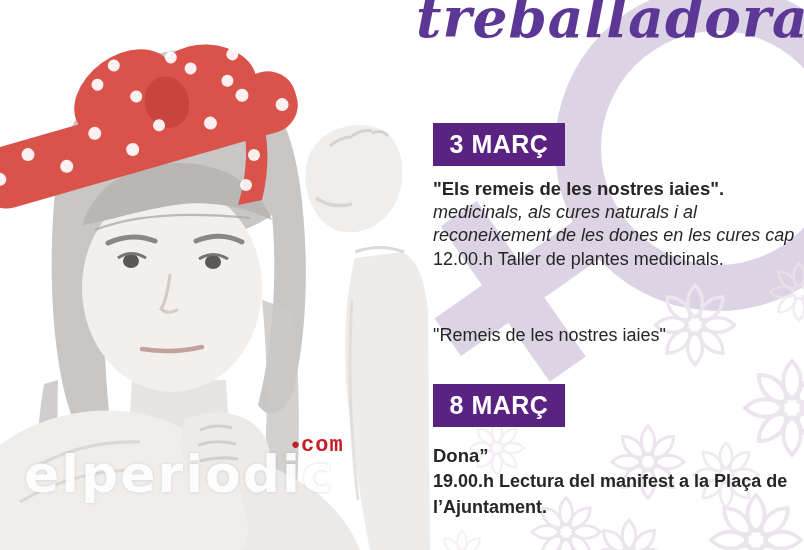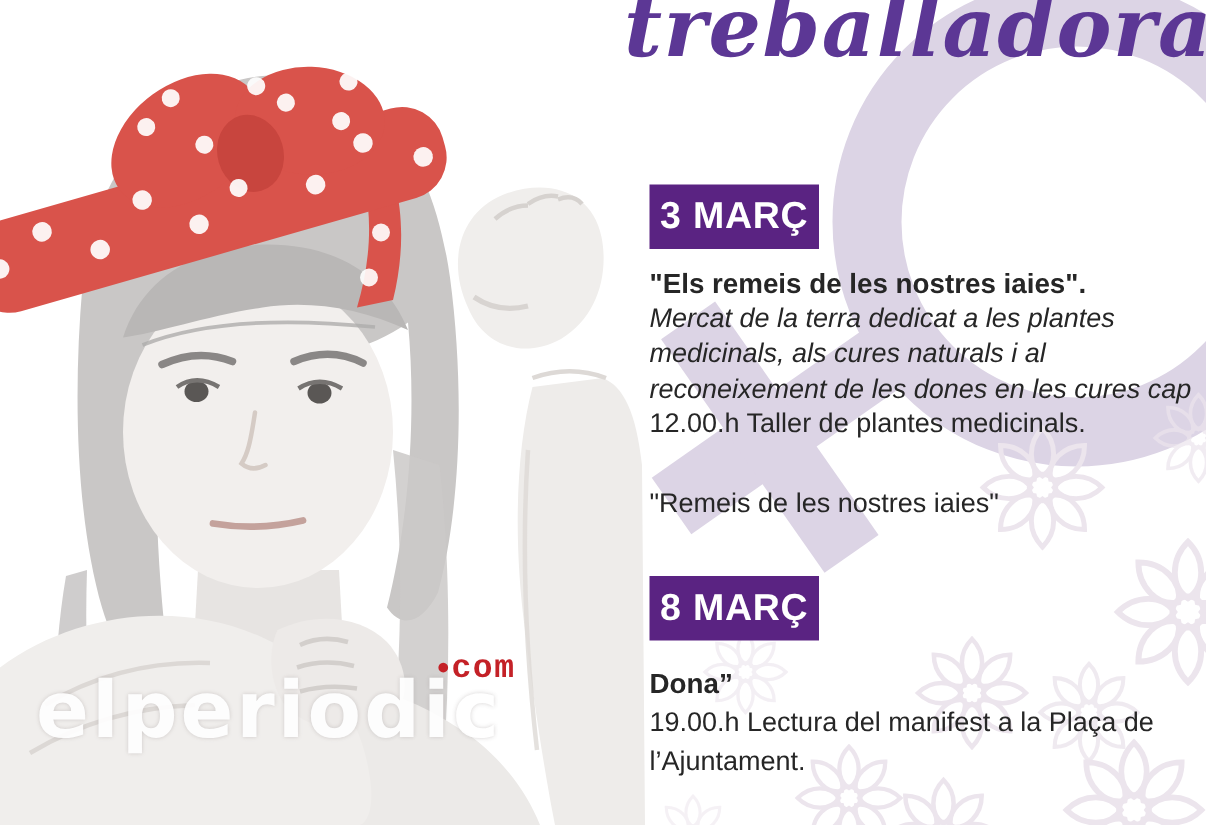--- a/index.html
+++ b/index.html
@@ -8,37 +8,37 @@
     overflow:hidden;font-family:"Liberation Sans",sans-serif;
   }
   
   .poster-title{
     position:absolute;left:416px;top:-15px;
     font-family:"DejaVu Serif",serif;font-style:italic;font-weight:700;
     font-size:55px;letter-spacing:1px;color:var(--title-purple);
     white-space:nowrap;z-index:6;
   }
   .date-badge{
-    position:absolute;left:433px;width:113px;height:43px;
+    position:absolute;left:433px;width:132px;height:43px;
     background:var(--badge-purple);color:#ffffff;
     display:flex;align-items:center;justify-content:center;
     font-weight:700;font-size:25px;letter-spacing:.5px;z-index:6;
   }
   .badge-1{top:123px;}
   .badge-2{top:384px;}
   .textblock{
     position:absolute;left:433px;width:368px;color:var(--text-dark);
     font-size:18px;line-height:23.5px;z-index:6;
   }
   .block-1{top:177px;}
   .block-expo{top:324px;line-height:23px;}
   .block-2{top:444px;line-height:23px;}
   .t-bold{font-weight:700;font-size:18.5px;}
   .t-italic{font-style:italic;}
-  .block-2 .times{margin-top:3px;font-weight:400;}
+  .block-2 .times{margin-top:3px;font-weight:700;}
   
   .art{position:absolute;left:0;top:0;z-index:1;}
   .lav{stroke:var(--symbol-lavender);}
   .flower{stroke:var(--pattern-lilac);fill:none;stroke-width:3px;}
   
   .watermark{
     position:absolute;left:24px;top:444px;z-index:8;
     font-family:"DejaVu Sans",sans-serif;font-weight:700;
     font-size:52px;letter-spacing:2px;color:#ffffff;opacity:.92;
     text-shadow:0 0 3px rgba(165,160,160,.5);white-space:nowrap;
@@ -172,21 +172,20 @@
     <path d="M198,445 Q216,439 236,444" stroke="#d3cfcc" stroke-width="3" fill="none"></path>
     <path d="M200,461 Q218,456 238,459" stroke="#d3cfcc" stroke-width="3" fill="none"></path>
   </svg>
 
   <div class="poster-title">treballadora</div>
 
   <div class="date-badge badge-1">3 MARÇ</div>
 
   <div class="textblock block-1">
     <div class="t-bold">"Els remeis de les nostres iaies".</div>
-    <div class="t-italic">Mercat de la terra dedicat a les plantes</div>
     <div class="t-italic">medicinals, als cures naturals i al</div>
     <div class="t-italic">reconeixement de les dones en les cures cap</div>
     <div>12.00.h Taller de plantes medicinals.</div>
   </div>
 
   <div class="textblock block-expo">
     <div>"Remeis de les nostres iaies"</div>
   </div>
 
   <div class="date-badge badge-2">8 MARÇ</div>

